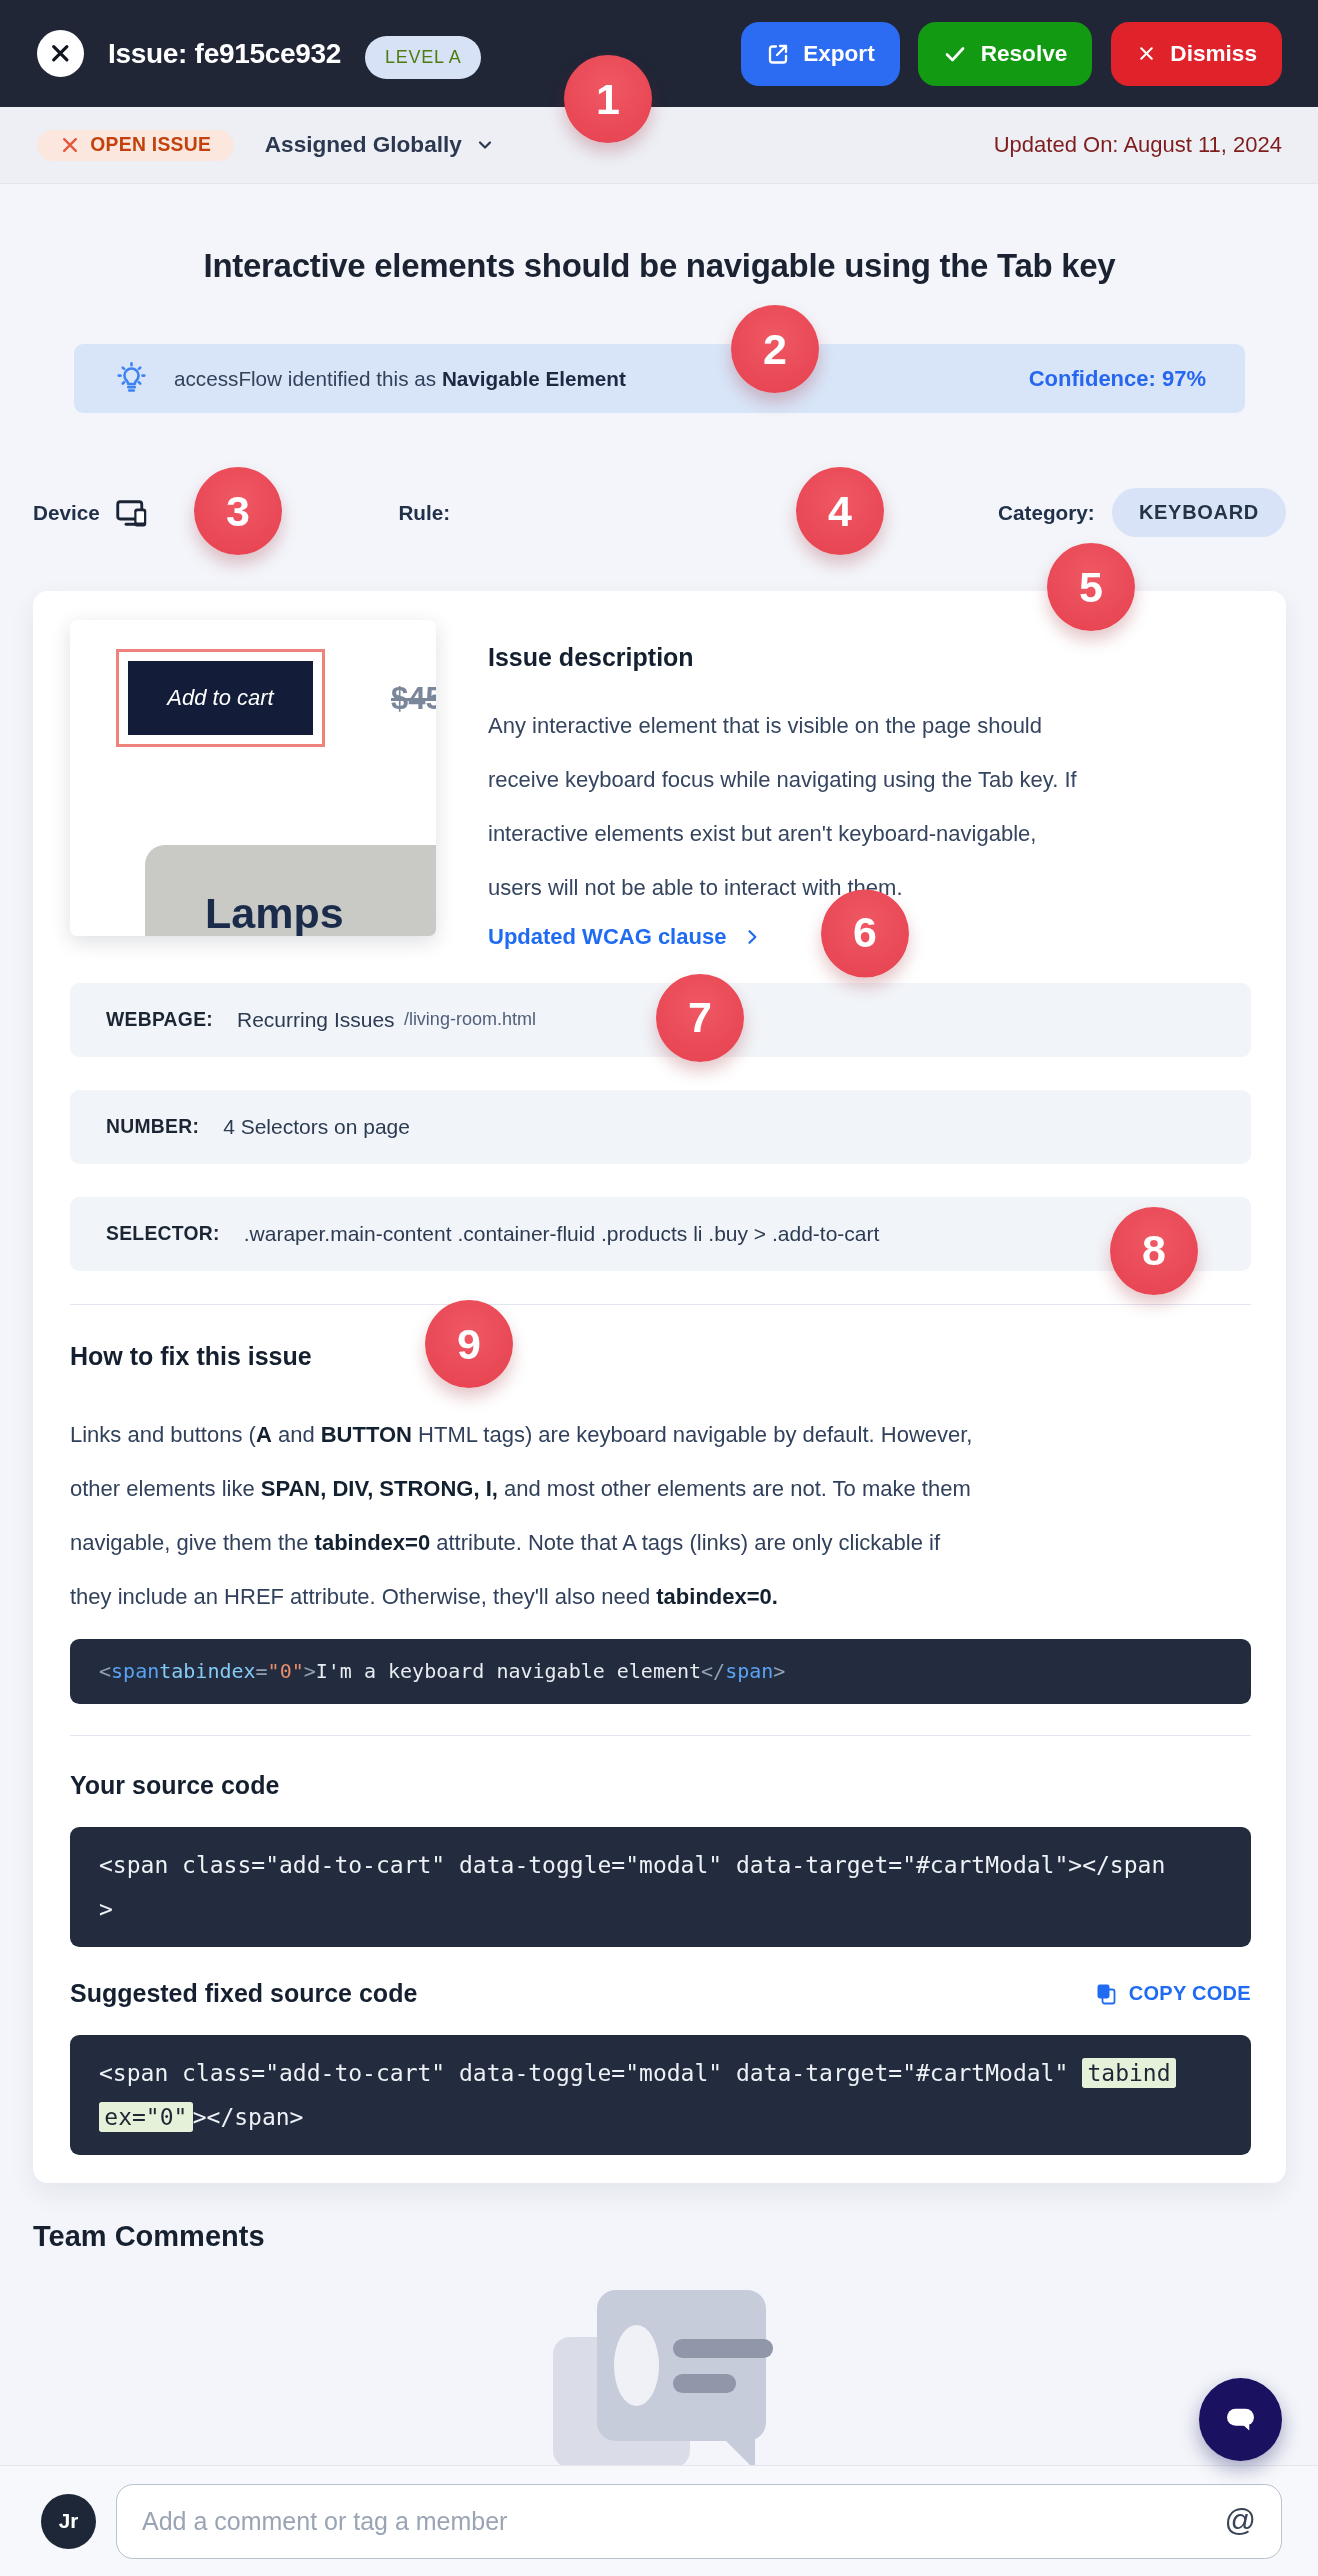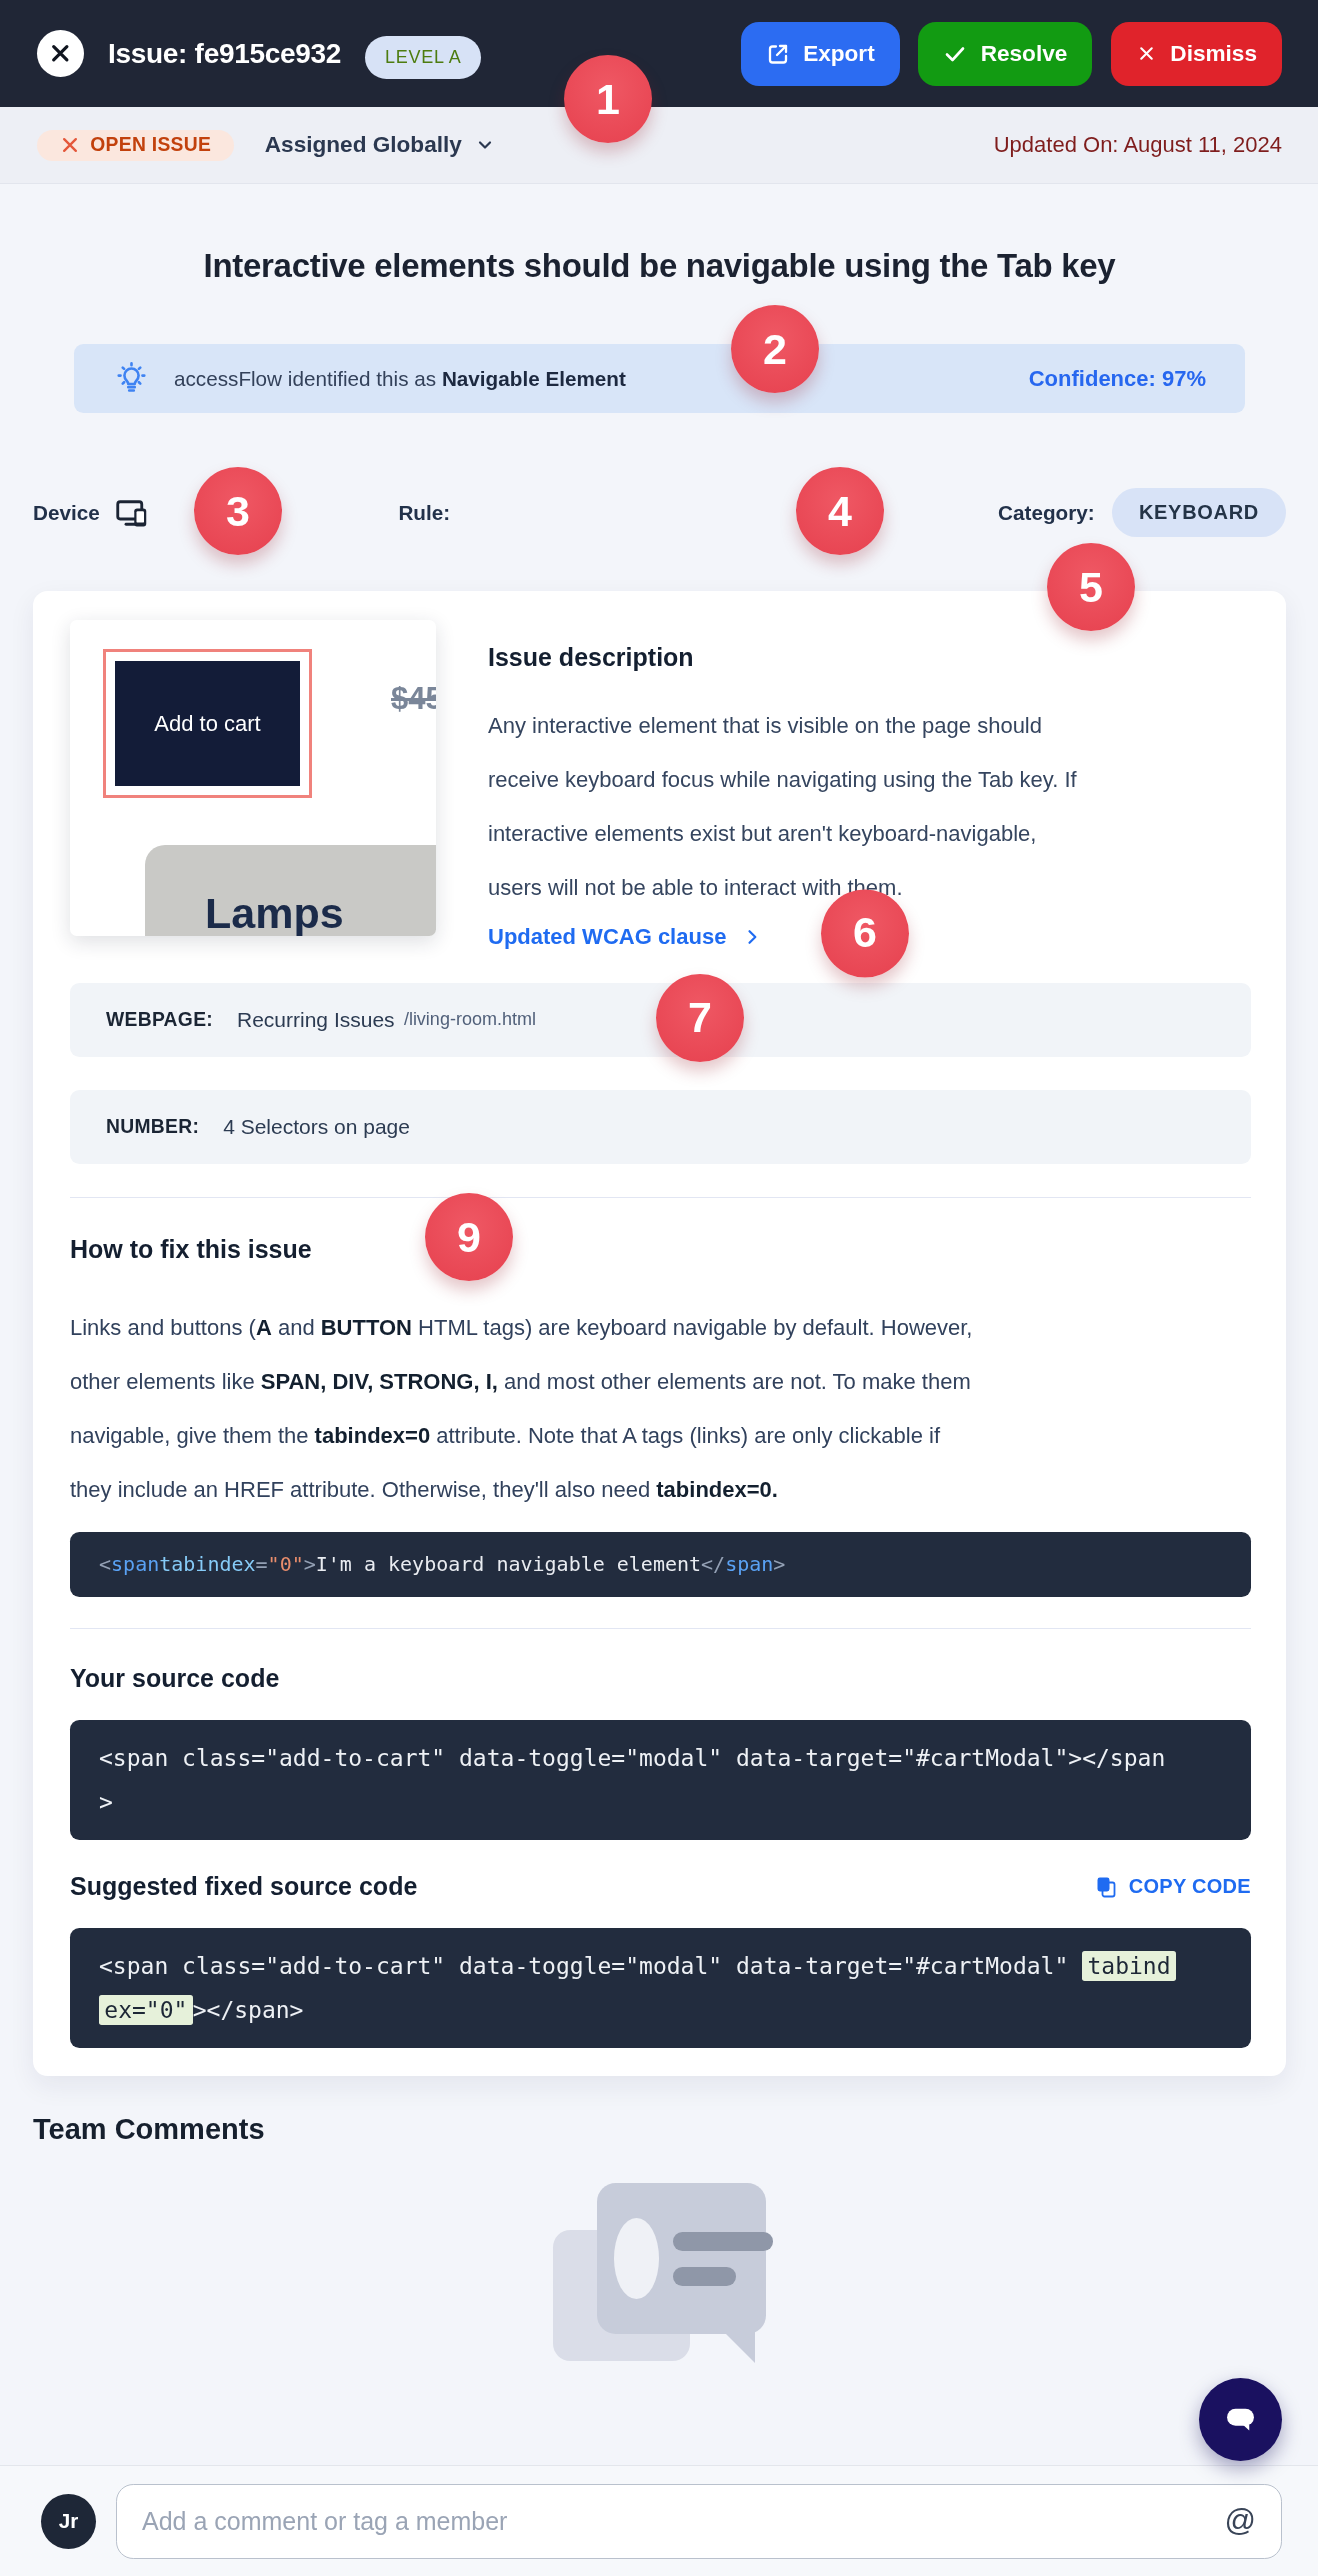--- a/index.html
+++ b/index.html
@@ -77,22 +77,22 @@
     margin-top:52px; background:#ffffff; border-radius:14.7px;
     box-shadow:0 9.3px 27px rgba(25,35,70,.07);
     padding:29px 35px 28px 37px;
   }
   .card-top { display:flex; }
   .thumb {
     width:366px; height:316px; flex:0 0 auto; background:#fff; border-radius:6.7px;
     box-shadow:0 5.3px 20px rgba(25,35,60,.14); position:relative; overflow:hidden;
   }
   .hl-box {
-    position:absolute; left:33px; top:29px; width:209px; height:149px;
-    border:3.3px solid #f0827c; background:#fff;
+    position:absolute; left:46px; top:29px; width:209px; height:98px;
+    border:3.3px solid #f0827c; background:#fff;font-style:italic;
   }
   .atc-btn {
     position:absolute; left:8.7px; top:8.7px; right:8.7px; bottom:8.7px;
     background:#131c38; color:#fff; font-size:22px; font-weight:500;
     display:flex; align-items:center; justify-content:center;
   }
   .price {
     position:absolute; left:321px; top:61px; font-size:31px; font-weight:700;
     color:#7a8699; text-decoration:line-through; white-space:nowrap;
   }
@@ -335,20 +335,25 @@
       <span class="info-value">Recurring Issues</span>
       <span class="info-path">/living-room.html</span>
       <div class="ann" style="left:586px; top:-9.3px;">7</div>
     </div>
 
     <div class="info-row">
       <span class="info-label">NUMBER:</span>
       <span class="info-value">4 Selectors on page</span>
     </div>
 
+    <div class="info-row">
+      <span class="info-label">SELECTOR:</span>
+      <span class="info-value">.waraper.main-content .container-fluid .products li .buy &gt; .add-to-cart</span>
+      <div class="ann" style="left:1040px; top:10px;">8</div>
+    </div>
 
     <hr class="divider">
 
     <div class="howto-head-row">
       <h3 class="sec">How to fix this issue</h3>
       <div class="ann" style="left:355px; top:-42px;">9</div>
     </div>
 
     <div class="howto-body"><span>Links and buttons (</span><span class="b">A</span><span> and </span><span class="b">BUTTON</span><span> HTML tags) are keyboard navigable by default. However,
 other elements like </span><span class="b">SPAN, DIV, STRONG, I,</span><span> and most other elements are not. To make them

